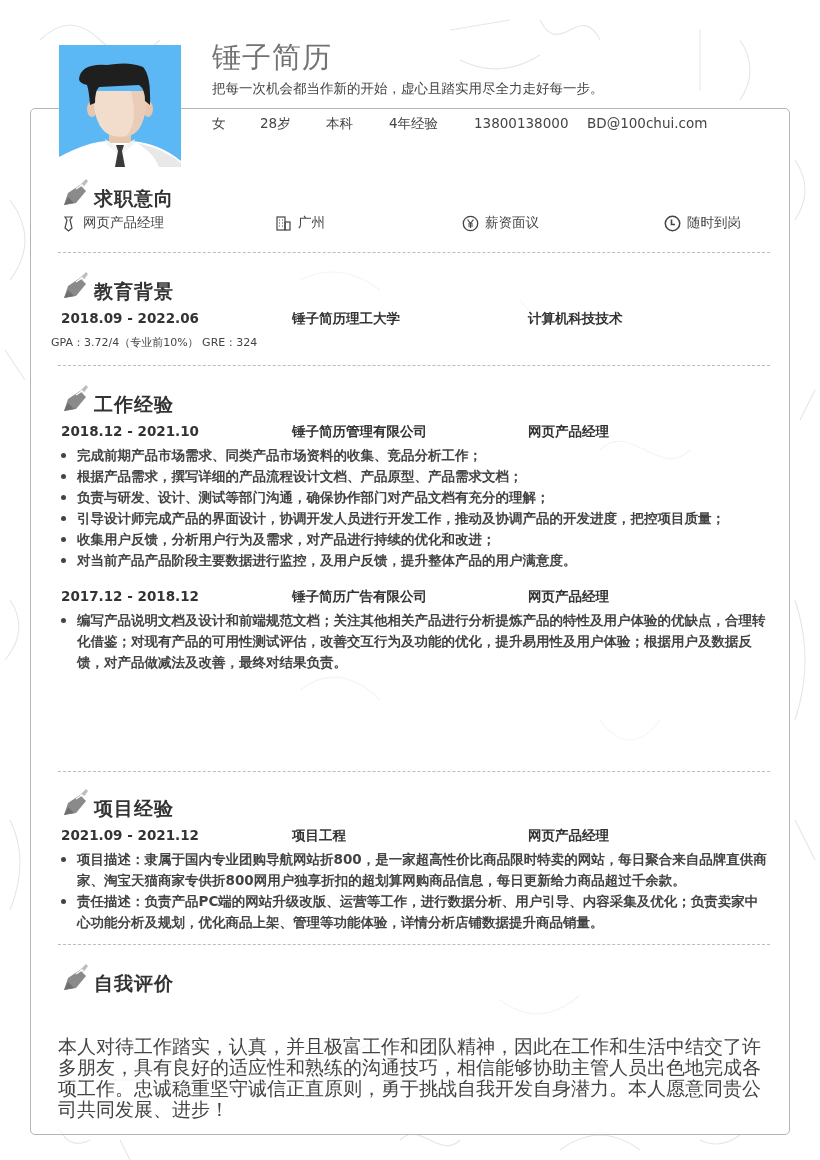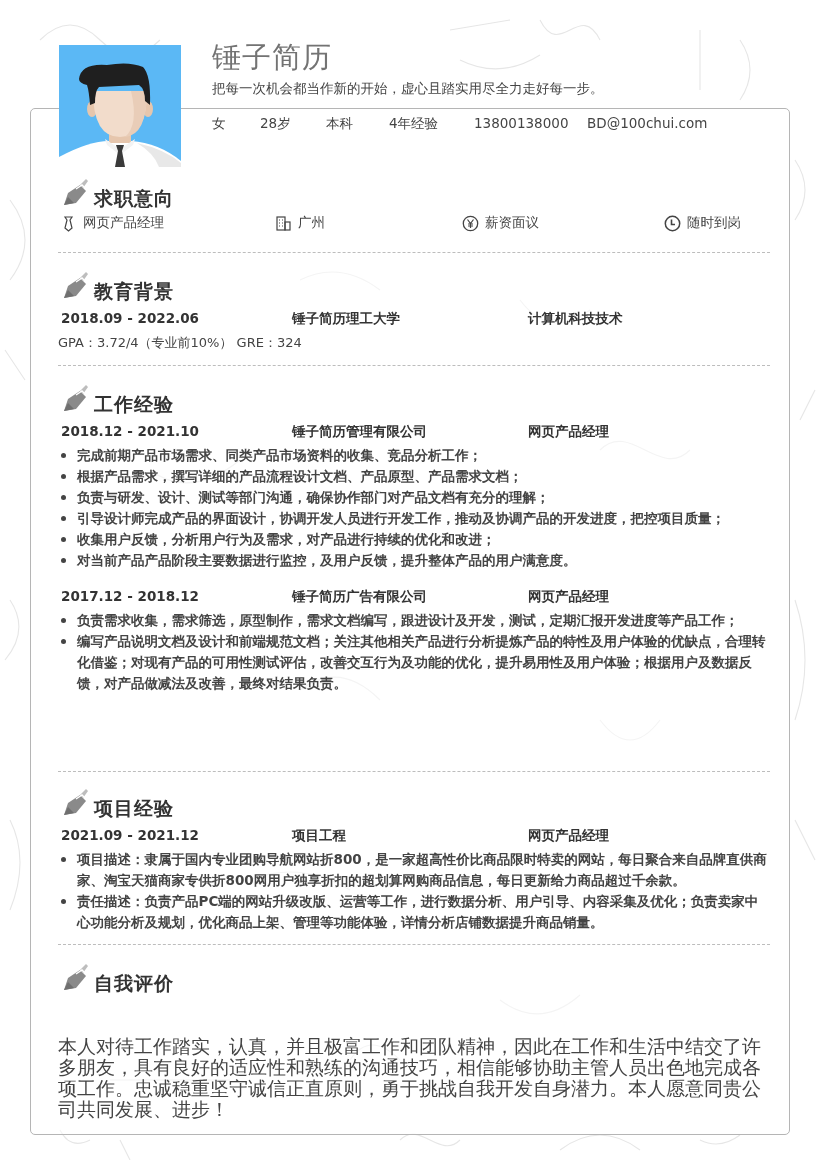--- a/index.html
+++ b/index.html
@@ -45,21 +45,21 @@
   .intent-row { position: absolute; top: 214px; left: 60px; width: 710px; height: 22px; z-index: 3; font-size: 13.5px; color: #444; }
   .intent-item { position: absolute; display: flex; align-items: center; gap: 6px; top: 0; }
   .intent-item svg { width: 17px; height: 17px; }
 
   .entry-head { position: absolute; left: 58px; width: 710px; font-weight: bold; font-size: 13.5px; color: #333; z-index: 3; }
   .entry-head span { position: absolute; top: 0; white-space: nowrap; }
   .entry-head .date { left: 3px; }
   .entry-head .org { left: 234px; }
   .entry-head .role { left: 470px; }
 
-  .plain { position: absolute; left: 58px; font-size: 13px; color: #444; z-index: 3; line-height: 21px; }
+  .plain { position: absolute; left: 51px; font-size: 11px; color: #444; z-index: 3; line-height: 21px; }
 
   ul.bullets { position: absolute; left: 58px; width: 710px; list-style: none; z-index: 3; font-size: 13.5px; color: #444; line-height: 21px; font-weight: bold; }
   ul.bullets li { position: relative; padding-left: 19px; }
   ul.bullets li::before { content: ""; position: absolute; left: 3px; top: 8px; width: 5px; height: 5px; border-radius: 50%; background: #444; }
 
   .para { position: absolute; left: 58px; width: 712px; font-size: 19px; color: #444; line-height: 21px; z-index: 3; margin-top: 34px; }
 </style>
 </head>
 <body>
 
@@ -204,21 +204,20 @@
   <li>收集用户反馈，分析用户行为及需求，对产品进行持续的优化和改进；</li>
   <li>对当前产品产品阶段主要数据进行监控，及用户反馈，提升整体产品的用户满意度。</li>
 </ul>
 
 <div class="entry-head" style="top:588px">
   <span class="date">2017.12 - 2018.12</span>
   <span class="org">锤子简历广告有限公司</span>
   <span class="role">网页产品经理</span>
 </div>
 <ul class="bullets" style="top:610px">
-  <li>负责需求收集，需求筛选，原型制作，需求文档编写，跟进设计及开发，测试，定期汇报开发进度等产品工作；</li>
   <li>编写产品说明文档及设计和前端规范文档；关注其他相关产品进行分析提炼产品的特性及用户体验的优缺点，合理转化借鉴；对现有产品的可用性测试评估，改善交互行为及功能的优化，提升易用性及用户体验；根据用户及数据反馈，对产品做减法及改善，最终对结果负责。</li>
 </ul>
 
 <div class="dash" style="top:771px"></div>
 
 <div class="section-head" style="top:782px">
   <svg class="pen" viewBox="0 0 30 34">
     <path d="M4 30 L8 18 L20 10 L26 16 L16 28 Z" fill="#8a8a8a"></path>
     <path d="M4 30 L8 22 L14 28 Z" fill="#6f6f6f"></path>
     <path d="M20 10 L26 4 L28 6 L23 13 Z" fill="#bdbdbd"></path>

